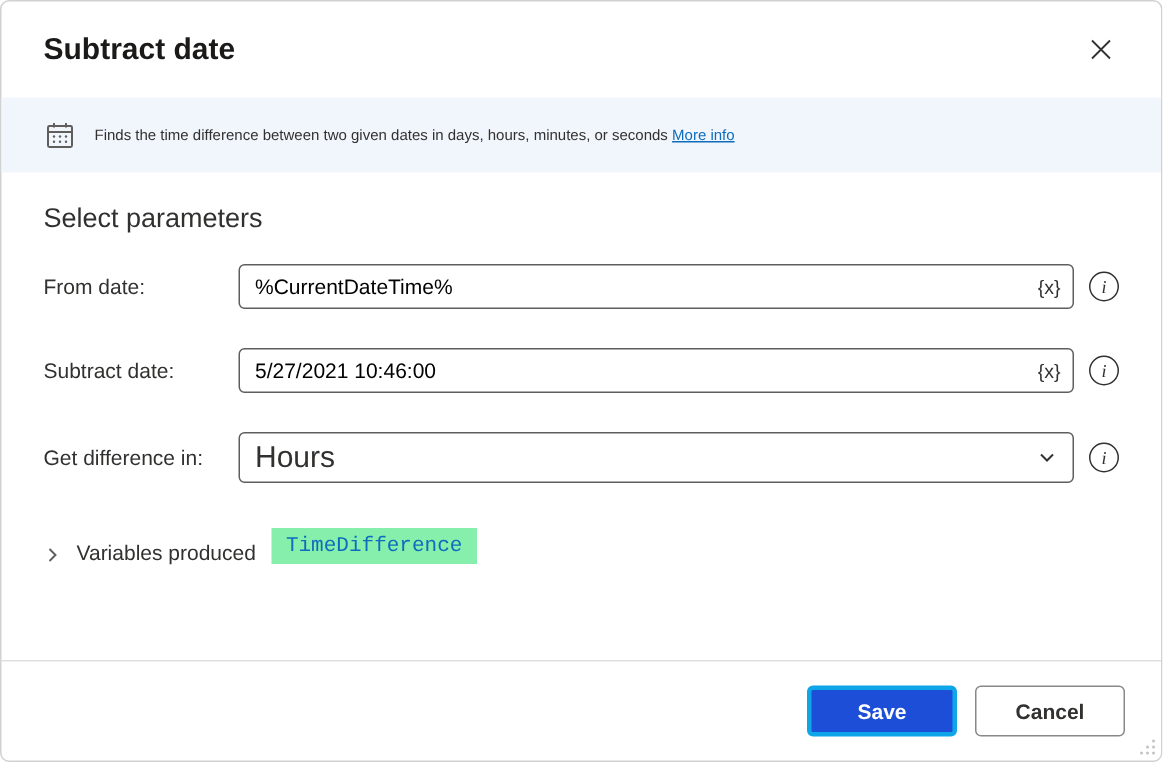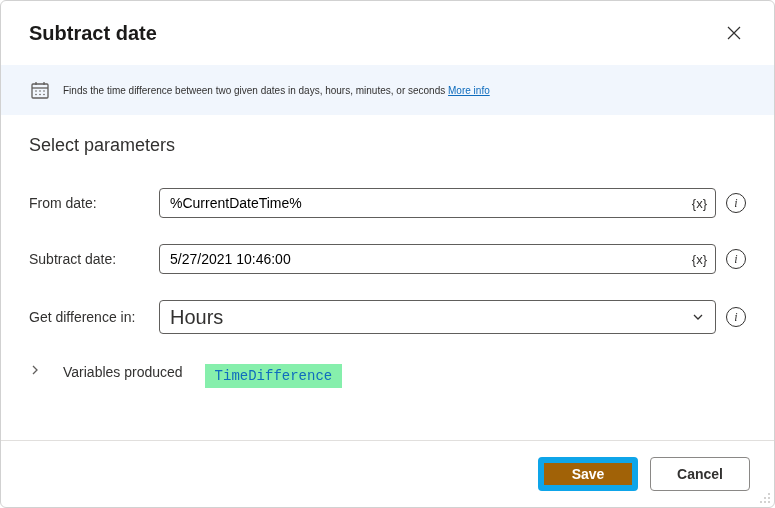--- a/index.html
+++ b/index.html
@@ -55,21 +55,21 @@
     cursor: pointer;
   }
   .section {
     padding: 20px 28px 0 28px;
     flex: 1;
   }
   .section-title {
     font-size: 18px;
     font-weight: 400;
     color: #323130;
-    margin-bottom: 32px;
+    margin-bottom: 20px;
   }
   .form-row {
     display: flex;
     align-items: center;
     margin-bottom: 26px;
     gap: 10px;
   }
   .form-label {
     width: 120px;
     flex-shrink: 0;
@@ -127,22 +127,22 @@
     border-radius: 50%;
     display:flex; align-items:center; justify-content:center;
     font-family: Georgia, serif;
     font-style: italic;
     font-size: 12px;
     cursor: pointer;
     flex-shrink: 0;
   }
   .vars-row {
     display: flex;
-    align-items: flex-start;
-    gap: 22px;
+    align-items: flex-end;
+    gap: 10px;
     padding: 4px 0 0 0;
   }
   .chev-right {
     color: #605e5c;
     cursor: pointer;
     display:inline-flex;
   }
   .vars-label {
     font-size: 14px;
     color: #323130;
@@ -167,22 +167,22 @@
     height: 34px;
     min-width: 100px;
     border-radius: 4px;
     font-size: 14px;
     font-weight: 600;
     font-family: inherit;
     cursor: pointer;
     padding: 0 16px;
   }
   .btn-primary {
-    background: #a16207;
-    border: 6px solid #0ea5e9;
+    background: #1d4ed8;
+    border: 3px solid #0ea5e9;
     color: #fff;
   }
   .btn-secondary {
     background: #fff;
     border: 1px solid #8a8886;
     color: #323130;
   }
   .resize-grip {
     position: absolute;
     right: 2px; bottom: 2px;

